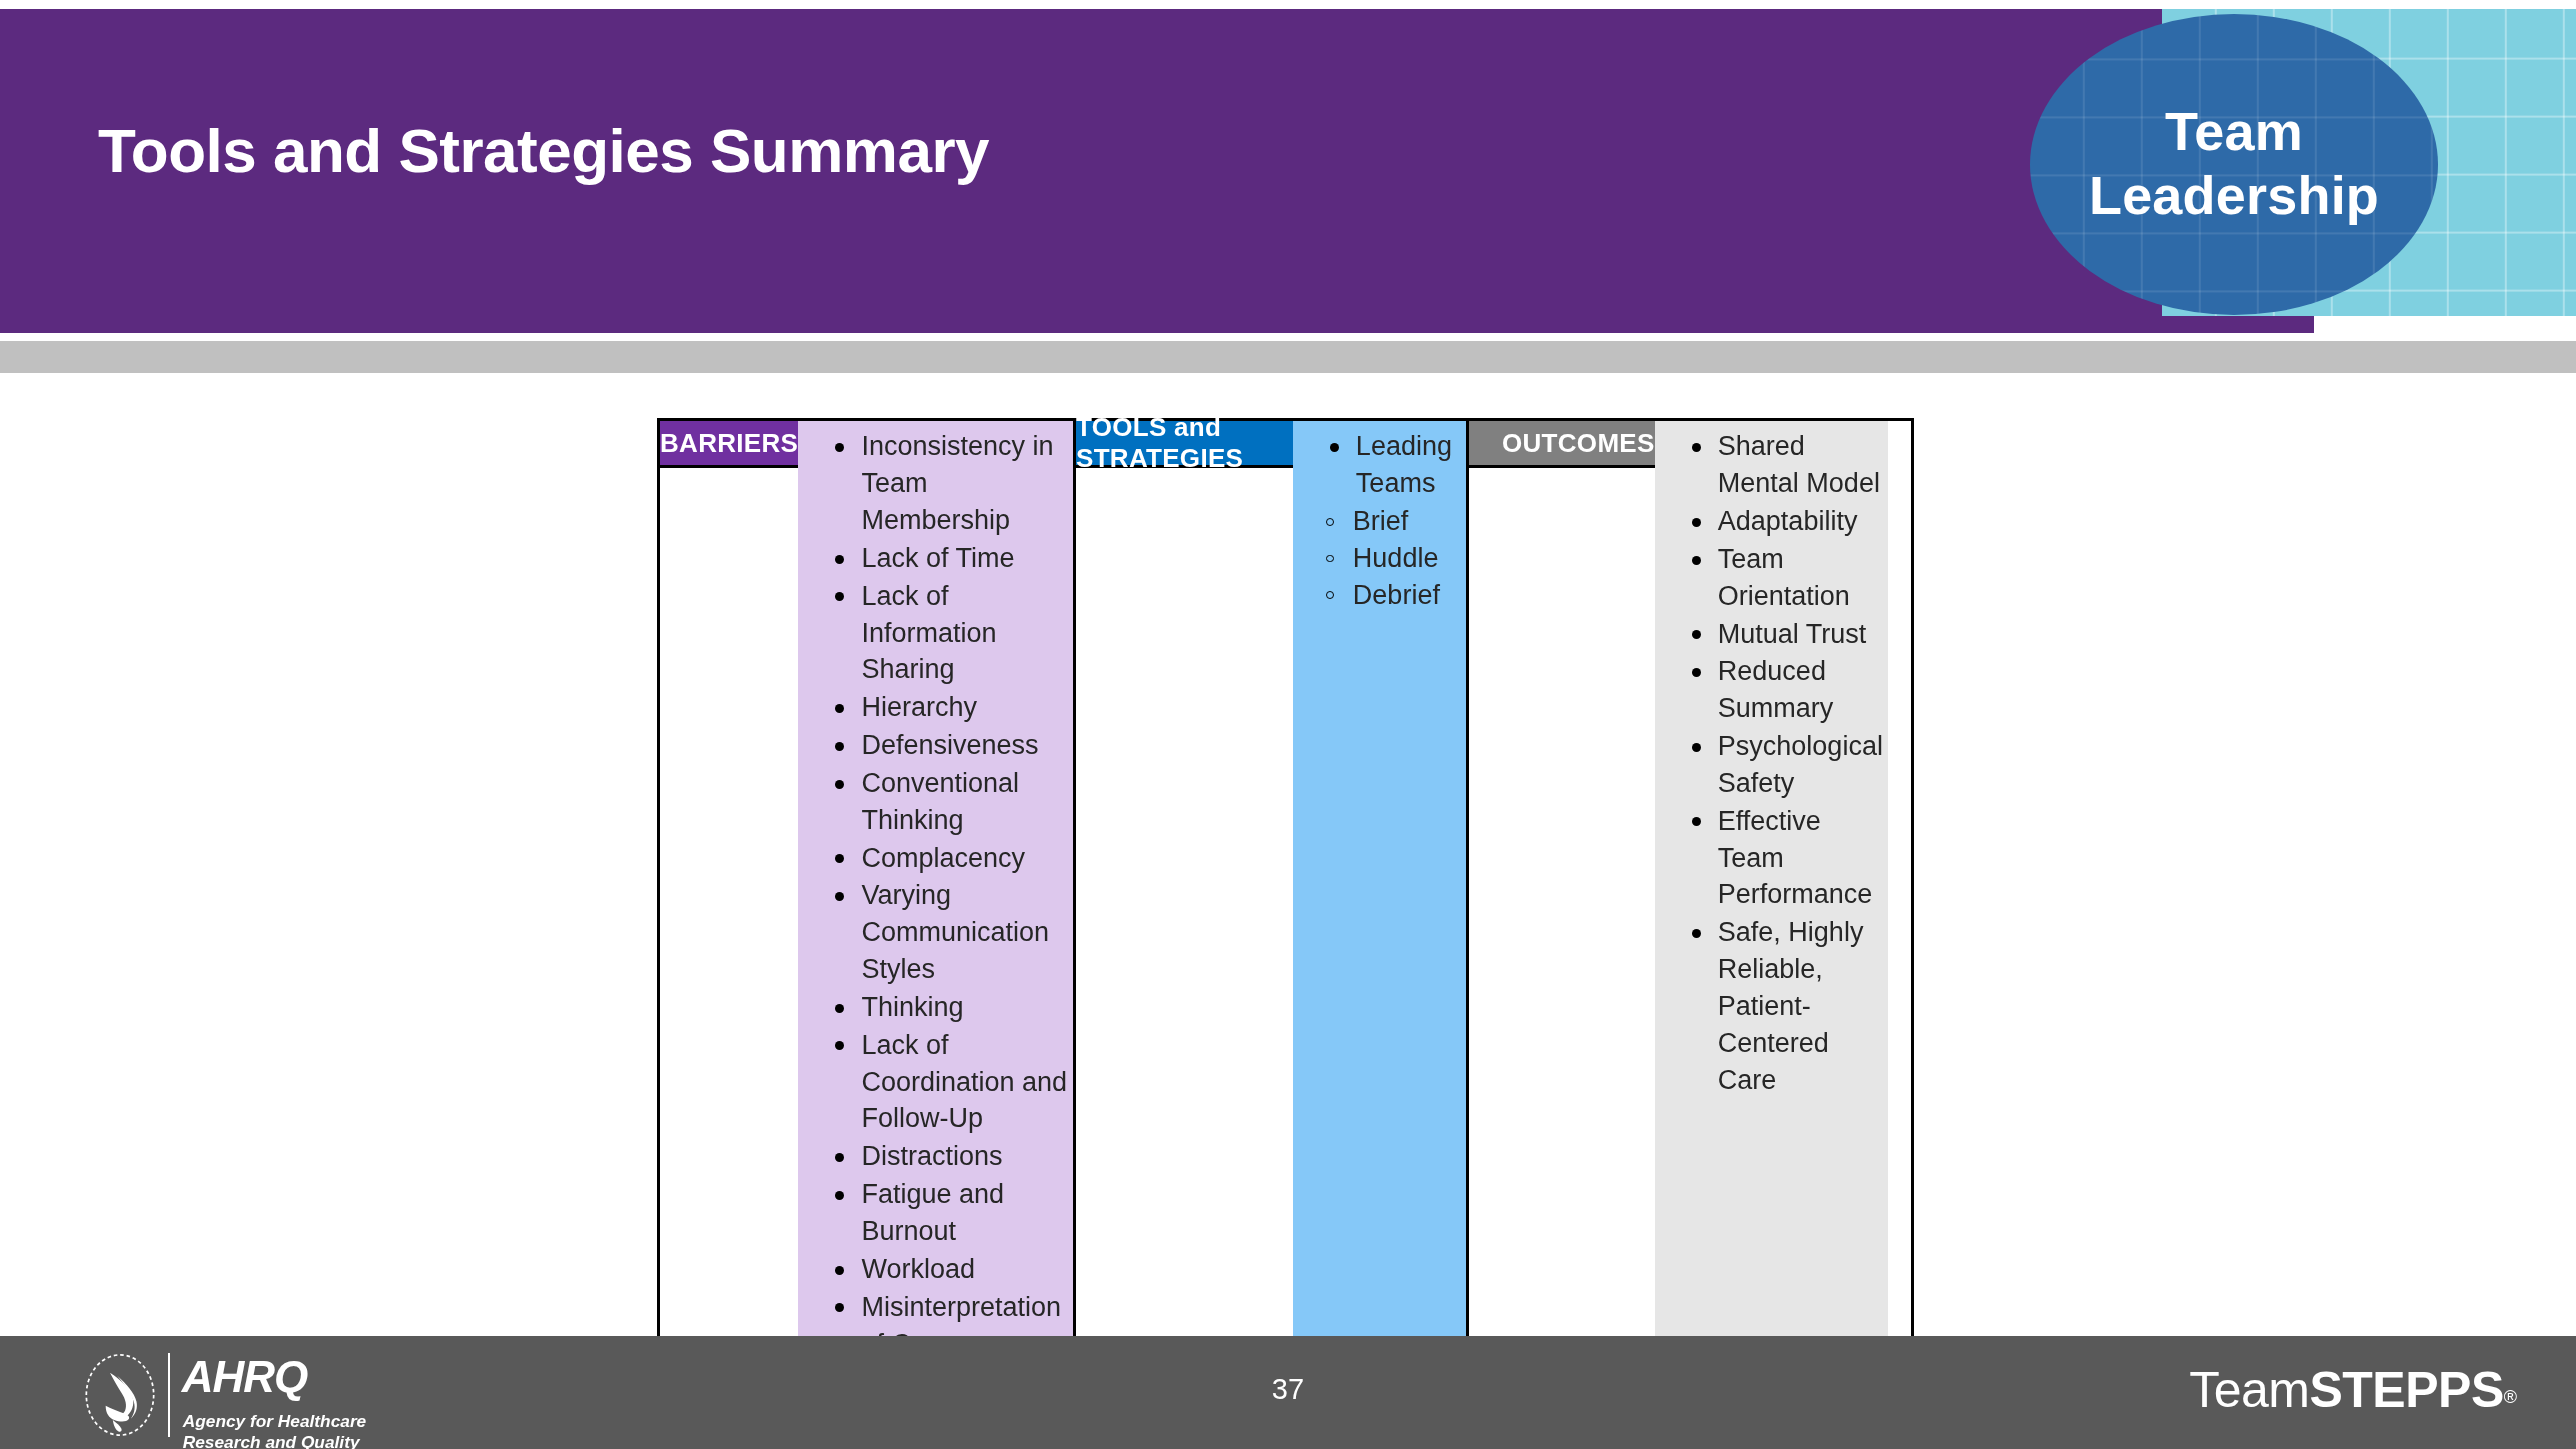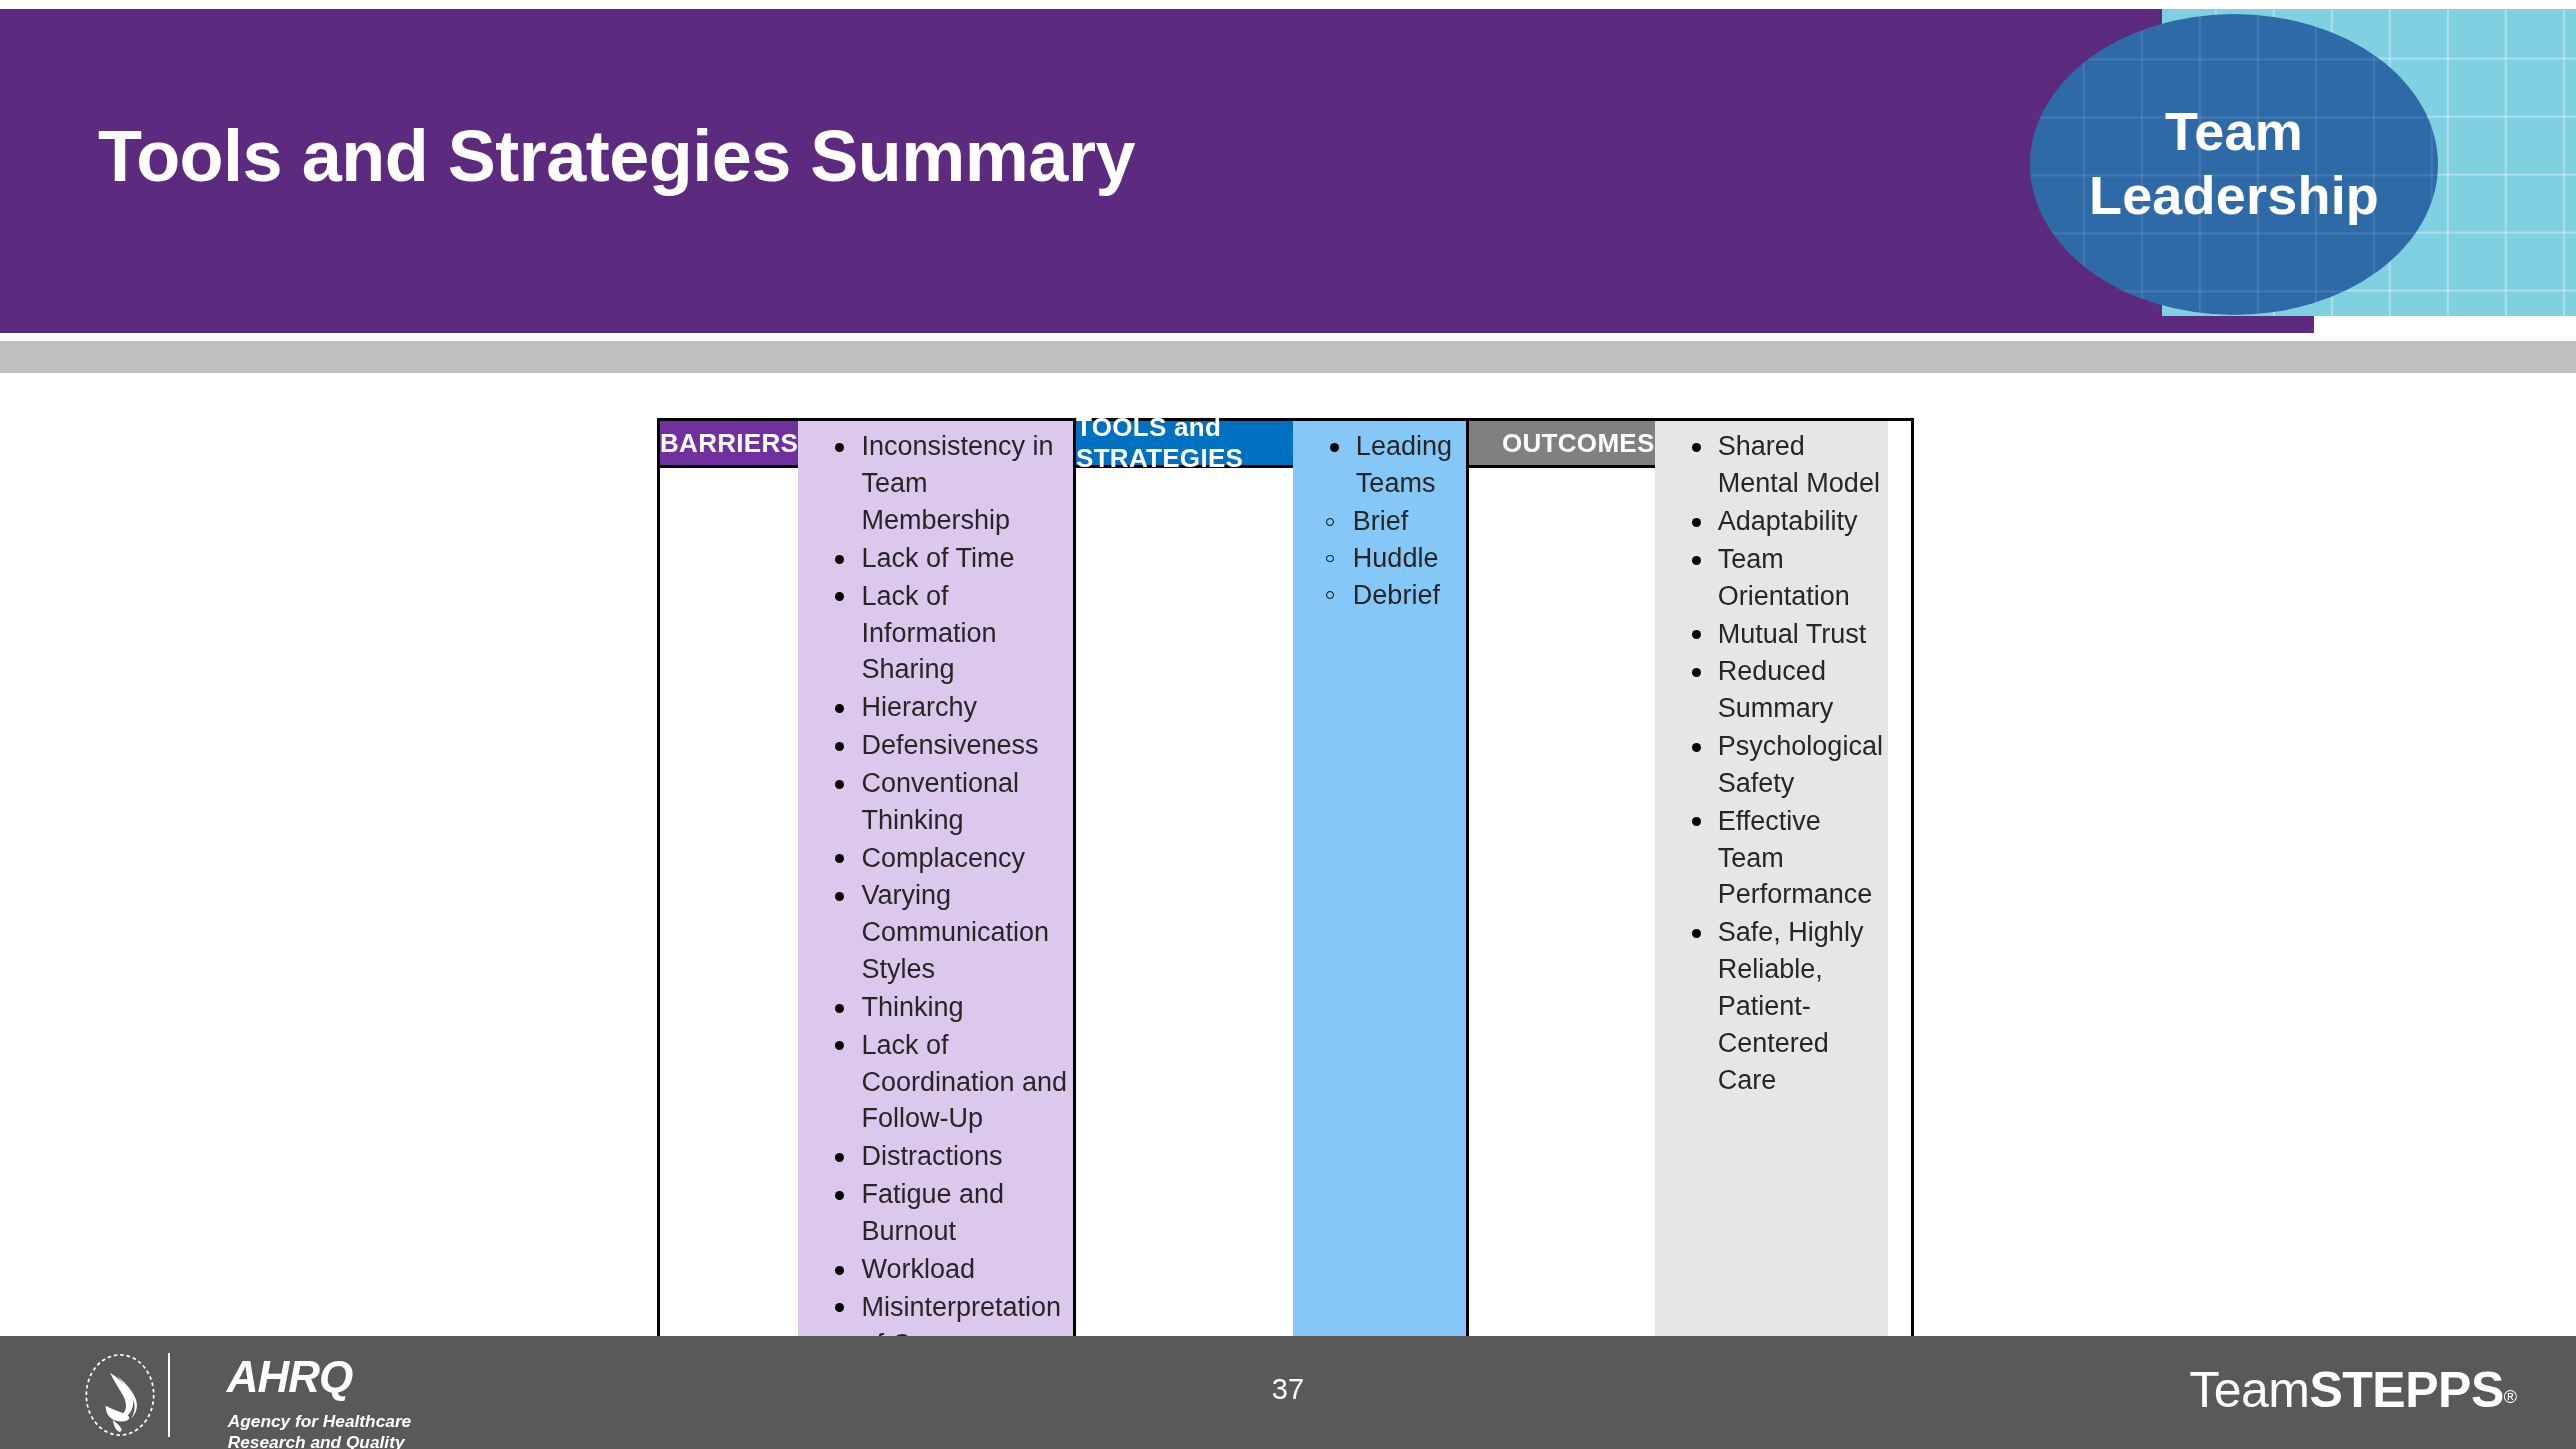--- a/index.html
+++ b/index.html
@@ -70,21 +70,21 @@
     line-height: 1.18;
     text-align: center;
     letter-spacing: 0.2px;
     white-space: pre-line;
   }
   #slide-title {
     position: absolute;
     left: 98px;
     top: 111px;
     color: #ffffff;
-    font-size: 72px;
+    font-size: 62px;
     font-weight: bold;
     letter-spacing: -0.5px;
     line-height: 1;
     white-space: nowrap;
   }
 
   
   #header-rule {
     position: absolute;
     left: 0;
@@ -232,21 +232,20 @@
     width: 2.1px;
     height: 84px;
     background: #ffffff;
     margin: 0 11.5px 0 5.2px;
     flex: 0 0 auto;
   }
   #ahrq-wordmark {
     flex: 1 1 auto;
     position: relative;
     height: 88px;
-    margin-left: 45px;
   }
   #ahrq-acronym {
     position: absolute;
     left: 0;
     top: 4.2px;
     color: #ffffff;
     font-size: 44px;
     font-weight: bold;
     letter-spacing: -1px;
     line-height: 1;

